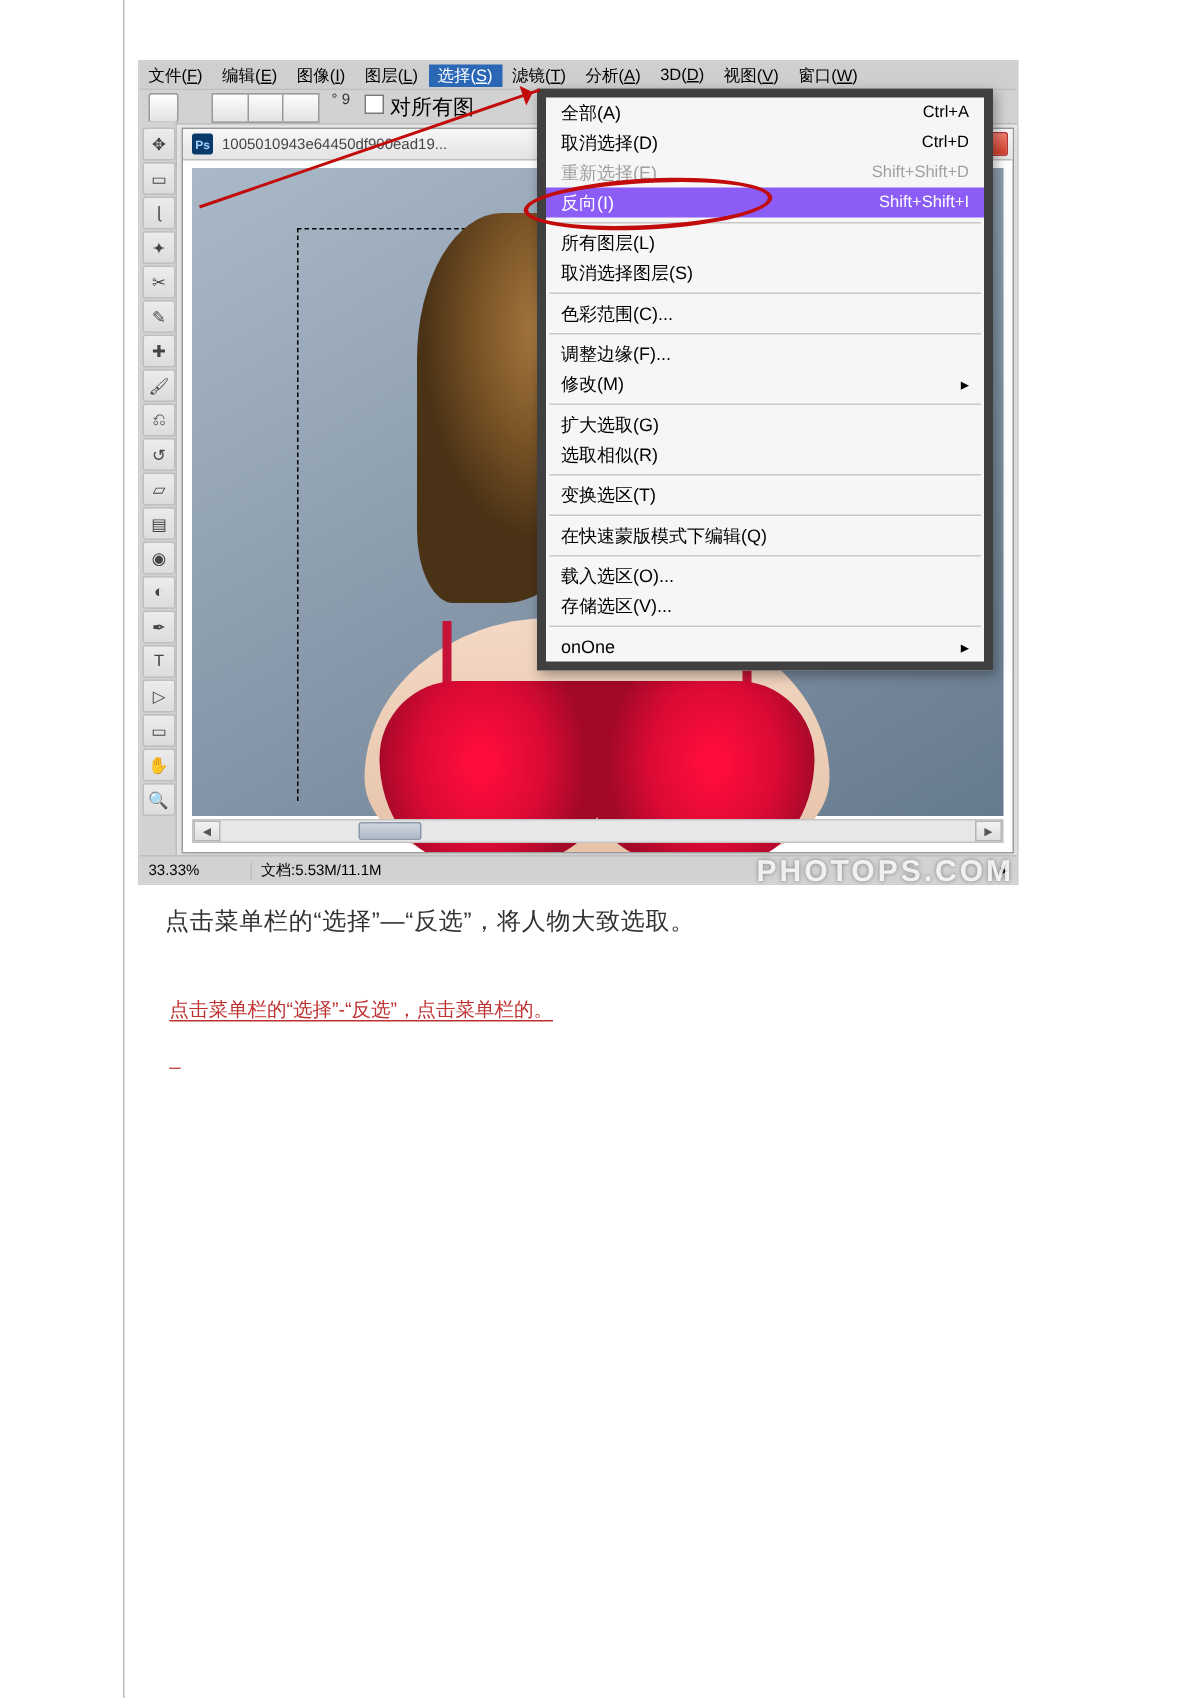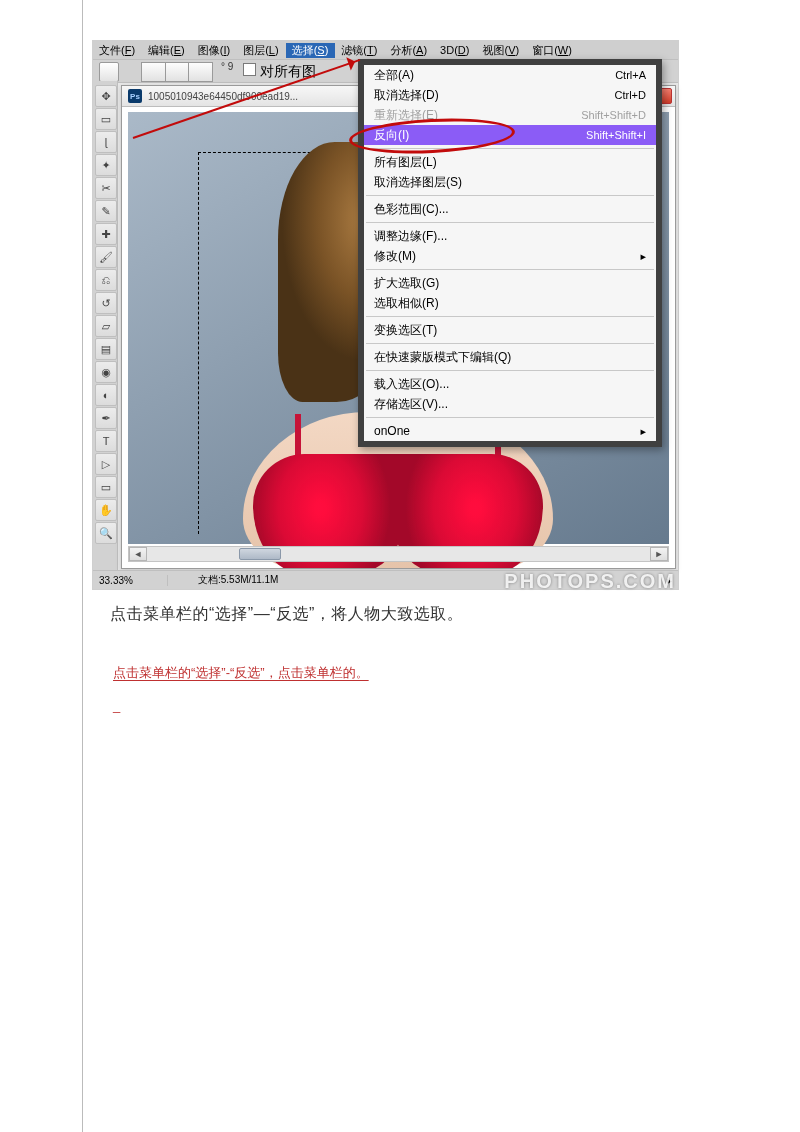--- a/index.html
+++ b/index.html
@@ -38,21 +38,21 @@
   .cup{position:absolute;width:150px;height:120px;background:radial-gradient(70px 90px at 55% 45%,#e5163f 0%,#c01236 60%,#8f0e29 100%);border-radius:10px 120px 120px 120px/10px 120px 160px 120px;filter:saturate(1.2);} 
   .cup.l{left:10px;transform:scaleX(-1);} .cup.r{right:10px;}
   .strap{position:absolute;top:-40px;width:6px;height:60px;background:#c61338;}
   .strap.l{left:52px;} .strap.r{right:52px;}
   .scrollbar{position:absolute;left:6px;right:6px;bottom:6px;height:14px;background:#e7e7e7;border:1px solid #c4c4c4;}
   .scrollbar .thumb{position:absolute;left:110px;top:1px;width:40px;height:10px;background:linear-gradient(#cfd6df,#aeb9c7);border:1px solid #8a98a9;border-radius:2px;}
   .scrollbar .arrow{position:absolute;top:0;width:16px;height:12px;border:1px solid #b5b5b5;background:linear-gradient(#f3f3f3,#dedede);font:9px Arial;color:#555;text-align:center;line-height:12px;}
   .scrollbar .al{left:0;} .scrollbar .ar{right:0;}
   .statusbar{position:absolute;left:0;right:0;bottom:0;height:18px;background:#d2d2d2;border-top:1px solid #bfbfbf;font-size:10px;display:flex;align-items:center;}
   .statusbar .zoom{width:68px;padding-left:6px;border-right:1px solid #bfbfbf;}
-  .statusbar .doc{flex:1;padding-left:6px;margin-left:24px;}
+  .statusbar .doc{flex:1;padding-left:6px;}
   
   .menu{position:absolute;left:265px;top:18px;width:292px;background:#f6f6f6;border:6px solid #404040;box-shadow:2px 3px 8px rgba(0,0,0,.35);font-size:12px;}
   .mi{display:flex;align-items:center;height:20px;padding:0 10px;color:#000;}
   .mi .lab{flex:1;white-space:nowrap;}
   .mi .sc{color:#000;font-size:11px;white-space:nowrap;}
   .mi.dis{color:#a0a0a0;} .mi.dis .sc{color:#a0a0a0;}
   .mi.hl{background:#8b5cf6;color:#fff;} .mi.hl .sc{color:#fff;}
   .msep{height:1px;margin:3px 2px;background:#c8c8c8;}
   .ring{position:absolute;left:256px;top:78px;width:160px;height:28px;border:3px solid #c20b0b;border-radius:50%;transform:rotate(-3deg);pointer-events:none;}
   .arrow-red{position:absolute;left:40px;top:96px;width:240px;height:2px;background:#c20b0b;transform-origin:left center;transform:rotate(-19deg);}

